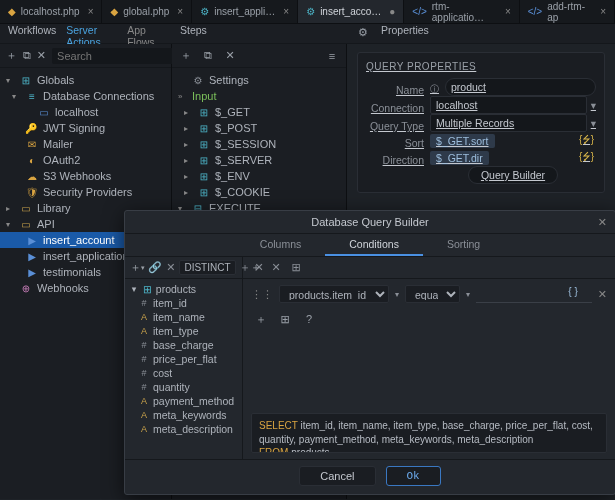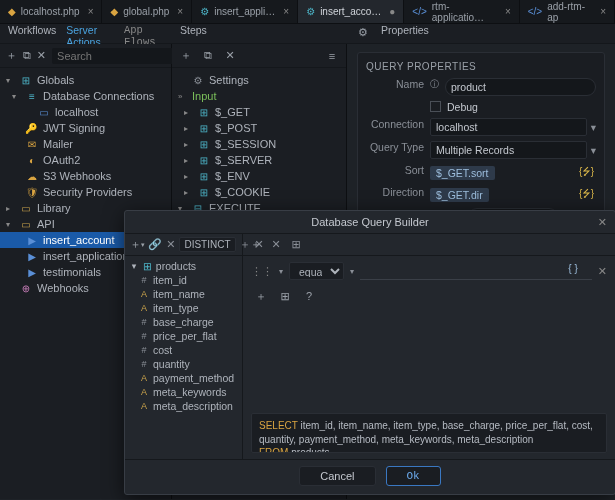--- a/index.html
+++ b/index.html
@@ -4,21 +4,21 @@
 <style>
   * { box-sizing: border-box; margin: 0; padding: 0; font-family: -apple-system, "Segoe UI", Arial, sans-serif; }
   body { background: #1e2227; color: #c4c8cf; font-size: 11px; width: 615px; height: 500px; overflow: hidden; position: relative; }
   .tabbar { display: flex; height: 24px; background: #16191d; border-bottom: 1px solid #0d0f12; }
   .tab { display: flex; align-items: center; padding: 0 8px; gap: 5px; font-size: 10px; color: #9aa0a8; border-right: 1px solid #0d0f12; }
   .tab.active { background: #23272d; color: #d0d4da; }
   .tab .dot { color: #888; margin-left: 3px; }
   .tab .x { color: #888; margin-left: 3px; }
   .panelhead { display: flex; align-items: flex-start; height: 20px; padding: 0 8px; background: #1b1e23; border-bottom: 1px solid #14171b; font-size: 10.5px; color: #aeb3bb; gap: 10px; }
   .panelhead .link { color: #4aa3df; cursor: pointer; }
-  .panelhead .plain { color: #888; font-family: Liberation Mono, monospace; }
+  .panelhead .plain { color: #888; }
   .row2 { display: flex; height: 455px; }
   .col-left { width: 172px; background: #1b1e23; border-right: 1px solid #0d0f12; display: flex; flex-direction: column; }
   .col-mid { width: 175px; background: #1b1e23; border-right: 1px solid #0d0f12; display: flex; flex-direction: column; }
   .col-right { flex: 1; background: #1e2227; display: flex; flex-direction: column; }
   .topactions { display: flex; align-items: center; gap: 6px; padding: 4px 6px; border-bottom: 1px solid #14171b; height: 24px; }
   .iconbtn { width: 16px; height: 16px; display: flex; align-items: center; justify-content: center; color: #9aa0a8; cursor: pointer; font-size: 11px; }
   .search { flex: 1; background: #14171b; border: none; color: #9aa0a8; padding: 2px 5px; font-size: 11px; height: 16px; border-radius: 2px; }
   .tree { padding: 4px 0; font-size: 11px; overflow: hidden; }
   .node { display: flex; align-items: center; padding: 2px 4px 2px 6px; gap: 5px; color: #aeb3bb; cursor: pointer; white-space: nowrap; }
   .node.selected { background: #1a5aa8; color: #fff; }
@@ -27,23 +27,23 @@
   .sub1 { padding-left: 12px; }
   .sub2 { padding-left: 24px; }
   .cyan { color: #4db5c8; }
   .orange { color: #d9a441; }
   .green { color: #7bbf5a; }
   .gold { color: #c8a24b; }
   .blue { color: #5a8fd6; }
   .purple { color: #c77db8; }
   .grey { color: #8a8f97; }
   .propsbody { padding: 8px 10px; font-size: 10.5px; }
-  .pgroup { border: 1px solid #2a2e35; border-radius: 3px; padding: 8px; background: #1a1d22; }
+  .pgroup { border: 1px solid #2a2e35; border-radius: 3px; padding: 8px; background: #1a1d22; text-decoration: underline; }
   .pgroup h4 { font-size: 10px; letter-spacing: .5px; color: #9aa0a8; font-weight: 500; margin-bottom: 6px; }
-  .prow { display: flex; align-items: flex-start; margin-bottom: 5px; gap: 6px; }
+  .prow { display: flex; align-items: flex-end; gap: 6px; }
   .prow label { width: 58px; text-align: right; color: #8a8f97; font-size: 10.5px; }
   .prow .val { flex: 1; border-radius: 9px; }
   .txtin { background: #14171b; border: 1px solid #2a2e35; color: #c4c8cf; padding: 2px 5px; font-size: 10.5px; height: 18px; border-radius: 2px; width: 100%; }
   .chip { display: inline-block; background: #2e3a4a; color: #9dbedd; padding: 1px 6px; border-radius: 2px; font-size: 10.5px; }
   .bolt { color: #d9b64a; font-size: 10px; padding: 0 2px; }
   .cb { width: 11px; height: 11px; border: 1px solid #4a4f57; background: #1a1d22; display: inline-block; }
   .btn { background: #14171b; border: 1px solid #2a2e35; color: #c4c8cf; padding: 2px 12px; border-radius: 10px; font-size: 10.5px; cursor: pointer; }
 
   
   .modal { position: absolute; left: 124px; top: 210px; width: 492px; height: 285px; background: #23272d; border: 1px solid #383d45; box-shadow: 0 4px 20px rgba(0,0,0,.6); border-radius: 3px; display: flex; flex-direction: column; }
@@ -284,25 +284,20 @@
   <div class="col-right">
     <div class="propsbody">
       <div class="pgroup">
         <h4>QUERY PROPERTIES</h4>
         <div class="prow">
           <label>Name</label>
           <span class="grey" style="font-size:9px;">ⓘ</span>
           <input class="txtin val" value="product" style="">
         </div>
         <div class="prow">
-            <label></label>
-            <span class="cb"></span>
-            <span>Debug</span>
-          </div>
-        <div class="prow">
           <label class="orange">Connection</label>
           <div class="val" style="display:flex;gap:4px;align-items:center;">
             <input class="txtin" value="localhost" style="">
             <span class="grey">▾</span>
           </div>
         </div>
         <div class="prow">
           <label>Query Type</label>
           <div class="val" style="display:flex;gap:4px;align-items:center;">
             <input class="txtin" value="Multiple Records" style="">
@@ -341,20 +336,25 @@
       </marker>
     </defs>
   <line x1="218" y1="78" x2="438" y2="278" stroke="#e07b2c" stroke-width="1.5" marker-end="url(#ah)"></line>
 </svg>
 
 <div class="modal">
   <div class="modal-title">
     <span>Database Query Builder</span>
     <span class="mx">✕</span>
   </div>
+  <div class="modal-tabs" id="mtabs">
+      <div class="mtab">Columns</div>
+      <div class="mtab active">Conditions</div>
+      <div class="mtab">Sorting</div>
+    </div>
   <div class="modal-body">
     <div class="modal-left">
       <div class="ml-top">
         <span class="iconbtn">＋<span style="font-size:7px;">▾</span></span>
         <span class="iconbtn">🔗</span>
         <span class="iconbtn grey">✕</span>
         <span class="dd">DISTINCT</span>
         <span class="iconbtn grey">＋</span>
         <span class="iconbtn grey">✕</span>
       </div>
@@ -407,20 +407,21 @@
         </div>
     </div>
     <div class="modal-right">
       <div class="mr-top">
         <span class="iconbtn">＋</span>
         <span class="iconbtn grey">✕</span>
         <span class="iconbtn grey">⊞</span>
       </div>
       <div class="cond-row">
         <span class="cond-drag">⋮⋮</span>
+        <select class="cond-field" style="width:110px;"><option>products.item_id</option></select>
         <span class="grey" style="font-size:8px;">▾</span>
         <select class="cond-field" style="width:55px;"><option>equal</option></select>
         <span class="grey" style="font-size:8px;">▾</span>
         <div class="cond-value">
             <span class="curly">{ }</span>
           </div>
         <span class="cond-x">✕</span>
       </div>
       <div class="mr-btns">
         <span class="iconbtn">＋</span>

